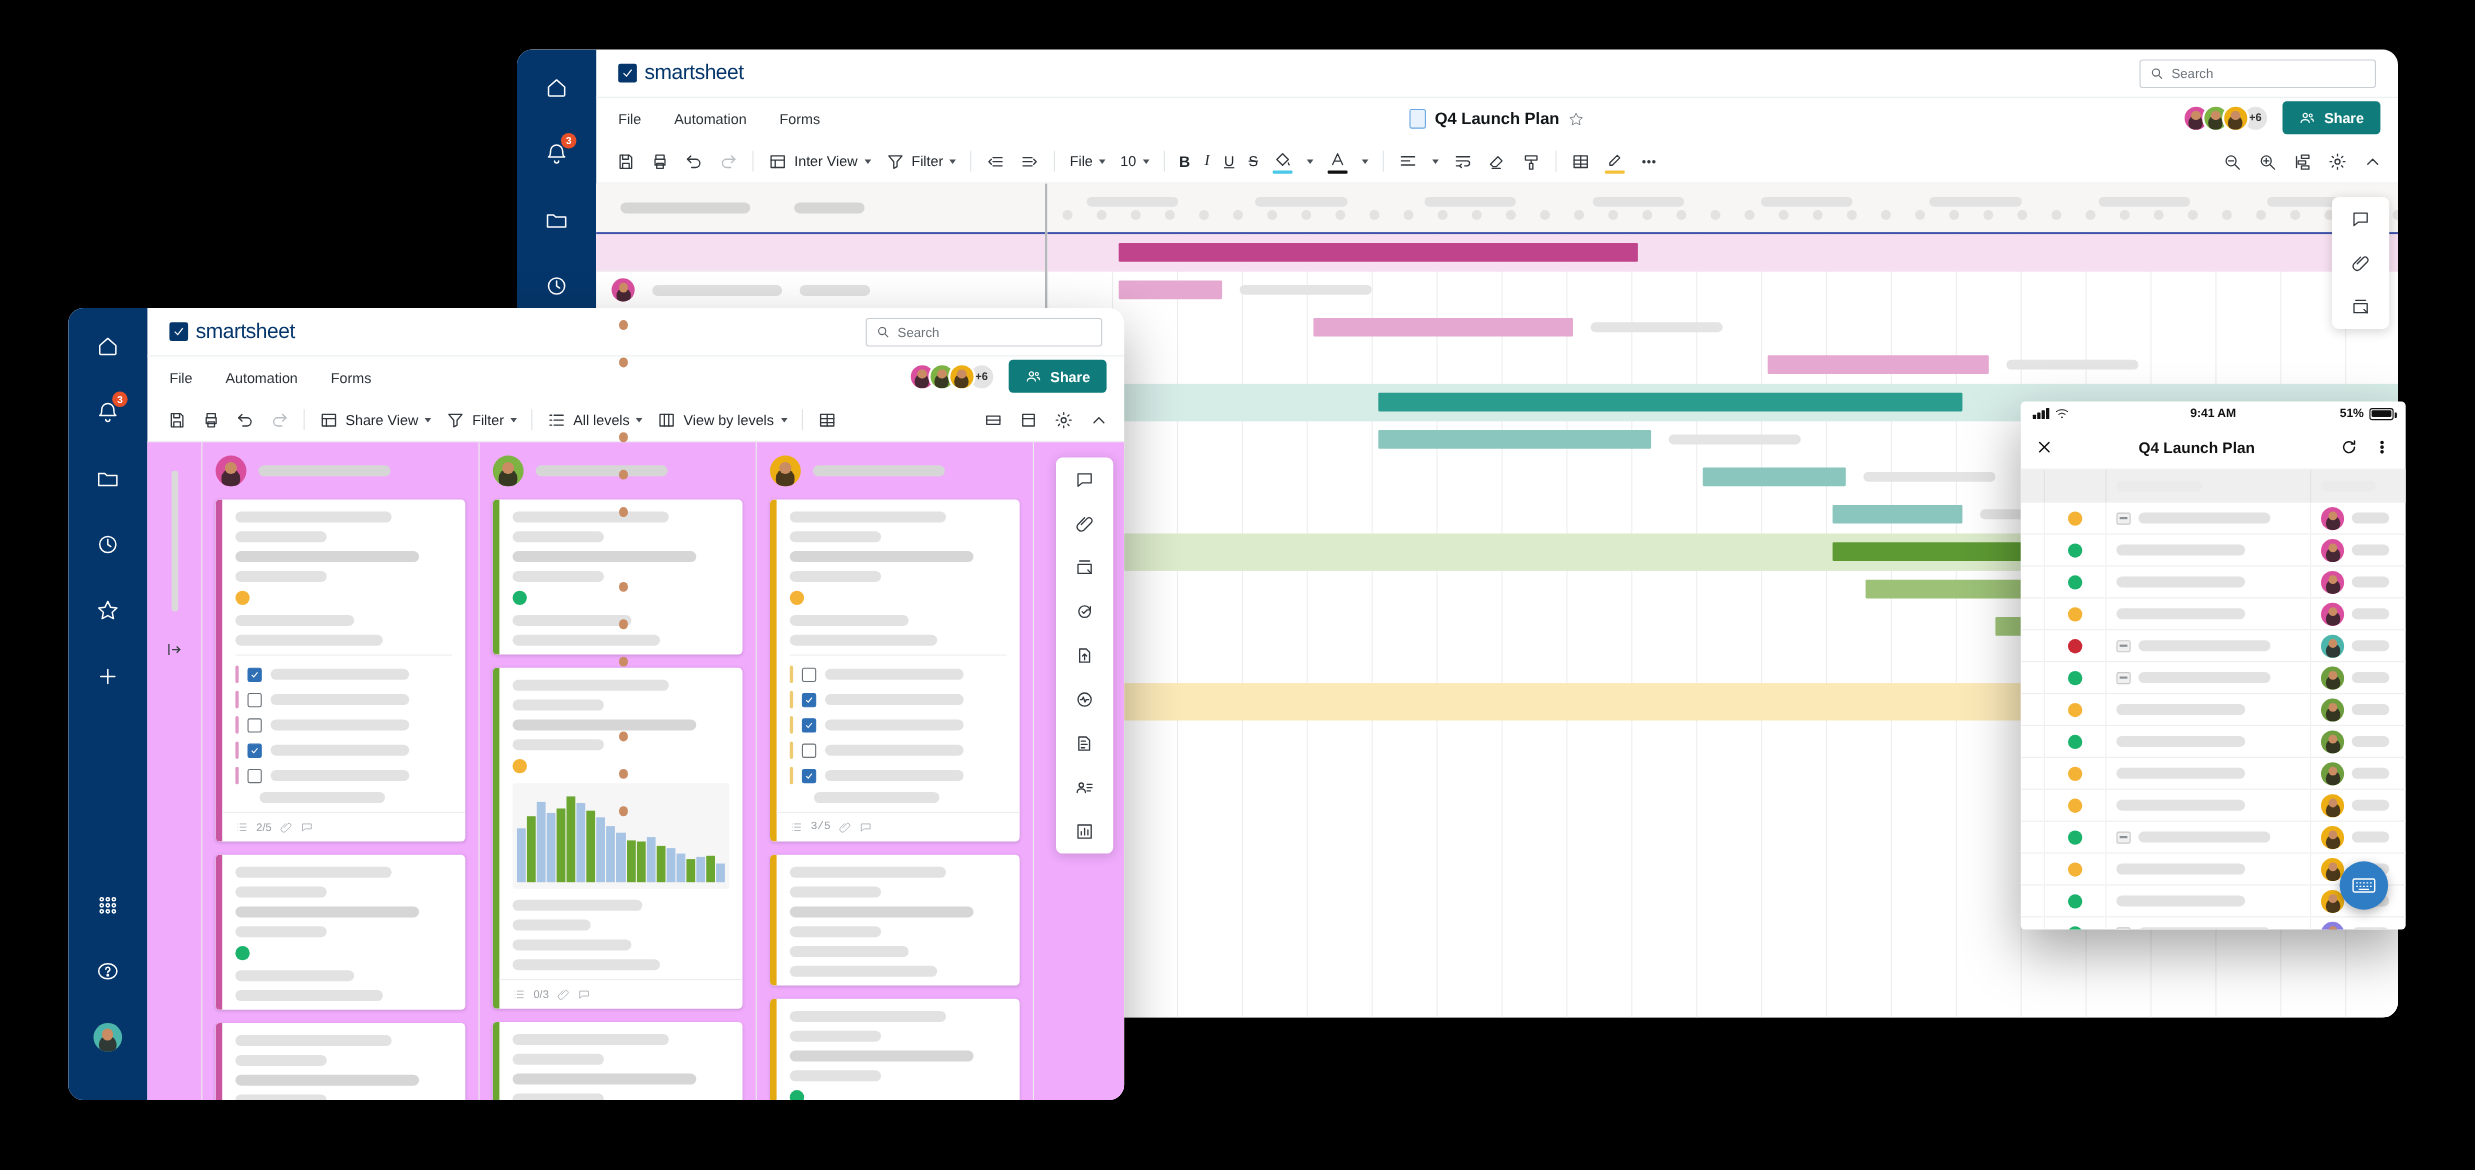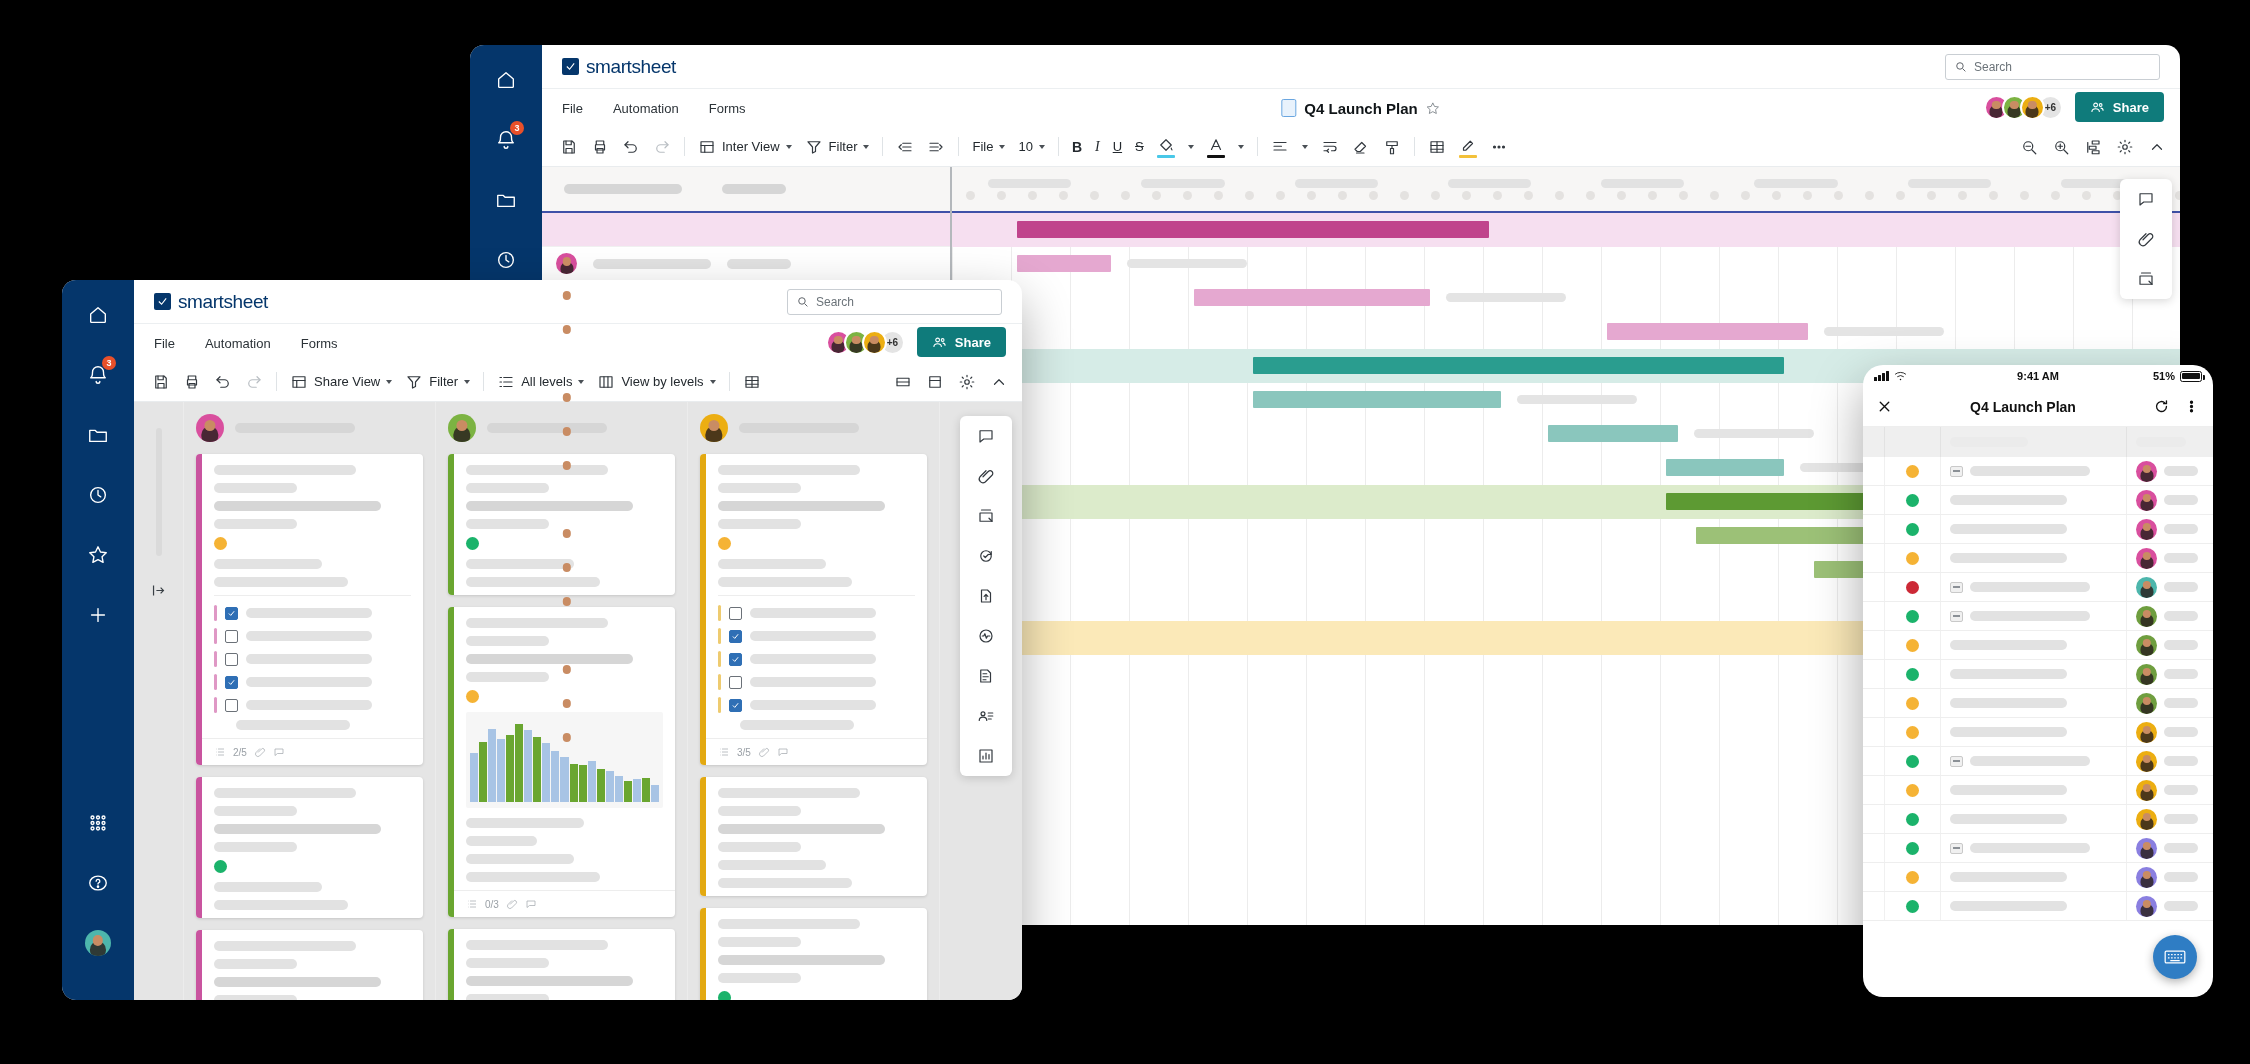--- a/index.html
+++ b/index.html
@@ -110,21 +110,21 @@
   .todayline{position:absolute;top:0;bottom:0;width:2px;background:#b4b8bc;}
   .sidepanel{position:absolute;right:8px;top:12px;width:52px;background:#fff;
     border-radius:6px;box-shadow:0 2px 10px rgba(0,0,0,.16);padding:11px 0;
     display:flex;flex-direction:column;align-items:center;gap:22px;}
 
   
   .win-card{ position:absolute; left:62px; top:280px; width:960px; height:720px;
     background:#fff; border-radius:14px; overflow:hidden;
     box-shadow:0 20px 50px rgba(0,0,0,.32); display:flex; }
   .c-body{flex:1;display:flex;flex-direction:column;min-width:0;}
-  .cboard{flex:1;display:flex;background:#e5e5e5;min-height:0;position:relative;}
+  .cboard{flex:1;display:flex;background:#f0abfc;min-height:0;position:relative;}
   .collapser{width:50px;flex:none;border-right:1px solid #ececec;
     display:flex;flex-direction:column;align-items:center;padding-top:26px;gap:26px;}
   .collapser .vbar{width:6px;height:128px;border-radius:3px;background:#dadada;}
   .collapser svg{width:17px;height:17px;stroke:#3a4046;stroke-width:1.7;fill:none;}
   .col{width:252px;flex:none;border-right:1px solid #ececec;padding:12px 12px 0;}
   .colhdr{display:flex;align-items:center;gap:11px;margin-bottom:12px;}
   .colhdr .avatar{width:28px;height:28px;}
   .card{background:#fff;border-radius:4px;box-shadow:0 1px 3px rgba(0,0,0,.14);
     margin-bottom:12px;display:flex;overflow:hidden;}
   .cstripe{width:6px;flex:none;}
@@ -139,23 +139,23 @@
     justify-content:center;}
   .chk.on svg{width:9px;height:9px;stroke:#fff;stroke-width:2.6;fill:none;}
   .cfoot{border-top:1px solid #ededed;display:flex;align-items:center;gap:7px;
     padding:7px 12px;font-size:10px;color:#9aa0a6;}
   .cfoot svg{width:12px;height:12px;stroke:#a6abb0;stroke-width:1.5;fill:none;}
   .minichart{height:96px;background:#f6f6f6;border-radius:2px;margin:2px 0 10px;
     display:flex;align-items:flex-end;gap:1px;padding:6px 4px;}
   .minichart i{flex:1;display:block;border-radius:0;}
 
   
-  .win-mob{ position:absolute; left:1837px; top:365px; width:350px; height:632px;
-    background:#fff; border-radius:20px; overflow:hidden;
-    box-shadow:0 20px 50px rgba(0,0,0,.35);margin-left:26px; }
+  .win-mob{ position:absolute; left:1837px; top:365px; width:350px; height:480px;
+    background:#fff; border-radius:4px; overflow:hidden;
+    box-shadow:0 20px 50px rgba(0,0,0,.35); }
   .statusbar{height:22px;display:flex;align-items:center;padding:0 11px;
     font-size:11px;font-weight:bold;color:#111;}
   .sb-l{display:flex;align-items:center;gap:5px;}
   .sb-r{margin-left:auto;display:flex;align-items:center;gap:5px;}
   .batt{width:22px;height:11px;border:1.4px solid #111;border-radius:2.5px;
     position:relative;}
   .batt i{position:absolute;inset:1.4px;background:#111;border-radius:1px;display:block;}
   .batt::after{content:"";position:absolute;right:-3.5px;top:3px;width:2px;height:5px;
     background:#111;border-radius:0 1px 1px 0;}
   .bars4{display:flex;align-items:flex-end;gap:1.4px;height:10px;}
@@ -938,21 +938,21 @@
                 </div>
               </div>
             </div>
             <div class="col">
               <div class="colhdr">
                 <span class="avatar av-yellow"></span>
                 <span class="ph d" style="width:120px"></span>
               </div>
               <div class="card">
                 <div class="cstripe" style="background:#e3a911"></div>
-                <div style="display: flex; flex-direction: column; flex: 1 1 0%; min-width: 0px;">
+                <div style="display: flex; flex-direction: column; flex: 1 1 0%; min-width: 0px; font-family: Liberation Mono, monospace;">
                   <div class="cinner">
                     <span class="ph" style="width:72%"></span>
                     <span class="ph" style="width:42%"></span>
                     <span class="ph d" style="width:85%"></span>
                     <span class="ph" style="width:42%"></span>
                     <div class="dot" style="background:#f5b335"></div>
                     <span class="ph" style="width:55%"></span>
                     <span class="ph" style="width:68%"></span>
                     <div class="chk-list">
                       <div class="chk-row">

